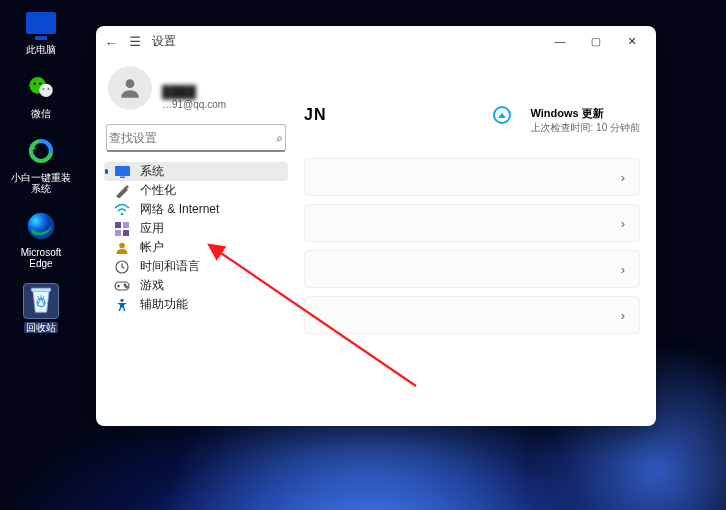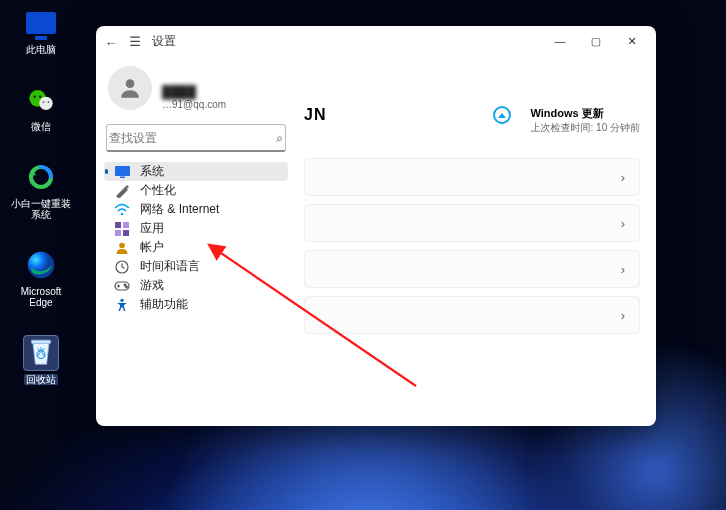--- a/index.html
+++ b/index.html
@@ -5,21 +5,21 @@
   * { box-sizing: border-box; margin: 0; padding: 0; font-family: "Segoe UI", "Microsoft YaHei", sans-serif; }
   body { width: 726px; height: 510px; overflow: hidden; background: #000a2e; position: relative; }
 
   
   .wallpaper { position:absolute; inset:0; background: radial-gradient(ellipse 400px 260px at 50% 120%, #2a6cff 0%, #143aa8 35%, #061041 70%, #020617 100%); }
   .wallpaper::before, .wallpaper::after { content:""; position:absolute; border-radius:50%; }
   .wallpaper::before { width:520px; height:300px; left:110px; bottom:-180px; background: radial-gradient(circle, rgba(80,140,255,.7), rgba(10,30,90,0) 70%); filter: blur(6px);}
   .wallpaper::after  { width:260px; height:260px; right:-60px; bottom:-90px; background: radial-gradient(circle, rgba(60,110,230,.8), rgba(10,30,90,0) 70%); filter: blur(4px);}
 
   
-  .desktop { position:absolute; top:6px; left:6px; width:70px; display:flex; flex-direction:column; gap:28px; }
+  .desktop { position:absolute; top:6px; left:6px; width:70px; display:flex; flex-direction:column; gap:15px; }
   .dicon { display:flex; flex-direction:column; align-items:center; gap:4px; cursor:default; }
   .dicon .box { width:34px; height:34px; border-radius:3px; display:flex; align-items:center; justify-content:center; font-size:20px; color:#fff; }
   .dicon .lbl { font-size:10px; color:#fff; text-align:center; line-height:1.1; max-width:60px; }
   .sel .box { background:rgba(120,160,255,.35); outline:1px solid rgba(150,190,255,.6); }
   .sel .lbl { background:rgba(120,160,255,.35); padding:0 2px; border-radius:2px; }
 
   .ico-pc { background:#0a4ad0; border-radius:2px; width:30px; height:22px; position:relative; }
   .ico-pc::after { content:""; position:absolute; left:50%; bottom:-6px; width:12px; height:4px; background:#0a4ad0; transform:translateX(-50%);}
   .ico-wechat { border-radius:6px; }
   .ico-wechat svg { width:30px; height:30px; }

